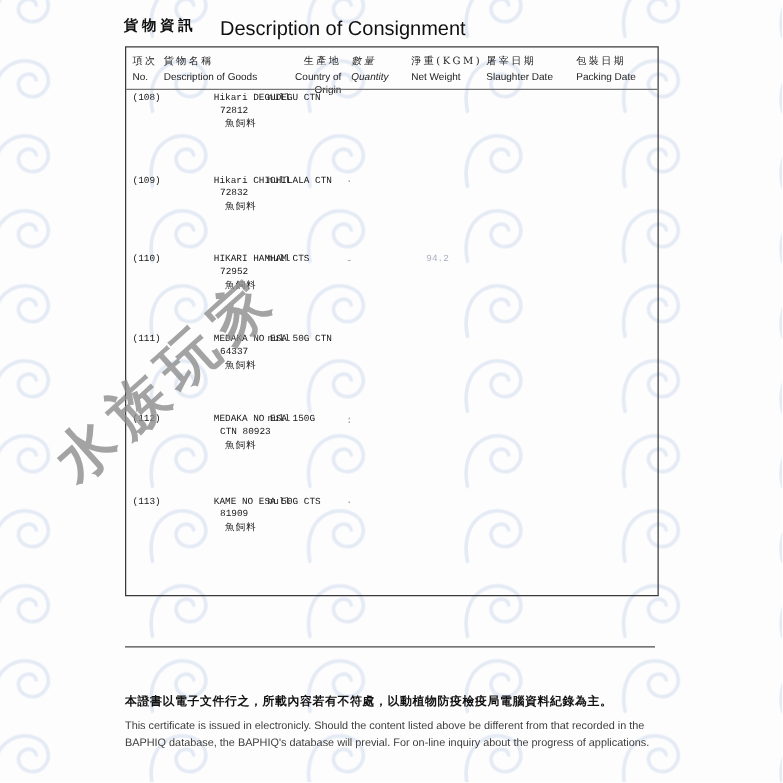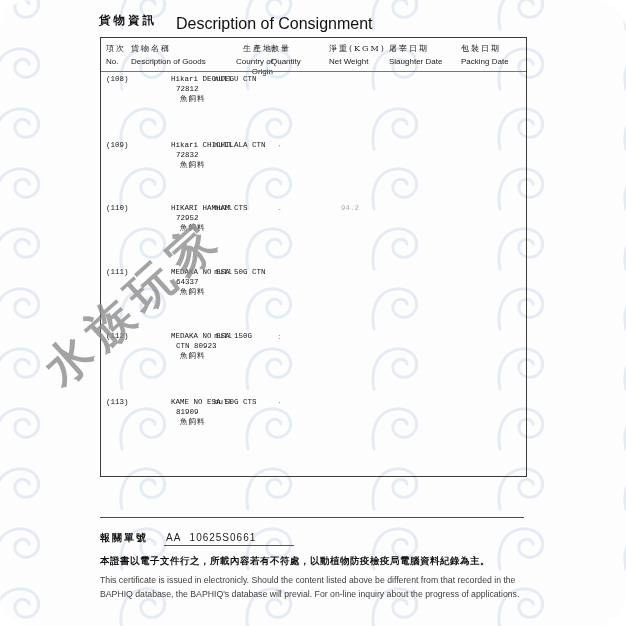--- a/index.html
+++ b/index.html
@@ -1,17 +1,17 @@
 <!DOCTYPE html>
 <html><head>
 <meta charset="utf-8">
 <style>
   html,body{margin:0;padding:0;background:#ffffff;}
   .page{position:relative;width:626px;height:626px;background:#fdfdfe;overflow:hidden;
-        font-family:"Liberation Sans",sans-serif;color:#111;border-radius:31px;}
+        font-family:"Liberation Sans",sans-serif;color:#111;}
   .wm{position:absolute;left:0;top:0;z-index:0;}
   .abs{position:absolute;z-index:2;}
   .title-zh{left:99px;top:13px;font-family:"DejaVu Serif",serif;font-weight:bold;font-size:11.5px;letter-spacing:3px;}
   .title-en{left:176px;top:15px;font-size:16px;color:#101010;}
   .tbox{left:100px;top:37px;width:425px;height:438px;border:1.5px solid #3a3a3a;background:transparent;}
   .hcell{position:absolute;top:5px;}
   .hzh{display:block;font-family:"DejaVu Serif",serif;font-size:8px;letter-spacing:2px;color:#1c1c1c;white-space:nowrap;}
   .hen{display:block;margin-top:3px;font-size:8px;color:#222;line-height:9.5px;}
   .hdiv{position:absolute;left:0;right:0;top:33px;border-top:1px solid #777;}
   .trow{position:absolute;left:0;width:100%;height:40px;}
@@ -61,21 +61,21 @@
           <span class="hen">No.</span>
         </div>
         <div class="hcell" style="left: 30px; width: 95px;">
           <span class="hzh">貨物名稱</span>
           <span class="hen">Description of Goods</span>
         </div>
         <div class="hcell" style="left: 122px; width: 50px; text-align: right;">
           <span class="hzh">生產地</span>
           <span class="hen">Country of Origin</span>
         </div>
-        <div class="hcell" style="left: 170px; width: 55px;">
+        <div class="hcell" style="left: 180px; width: 55px; font-style: italic;">
           <span class="hzh">數量</span>
           <span class="hen">Quantity</span>
         </div>
         <div class="hcell" style="left: 228px; width: 62px;">
           <span class="hzh">淨重(KGM)</span>
           <span class="hen">Net Weight</span>
         </div>
         <div class="hcell" style="left: 288px; width: 70px;">
           <span class="hzh">屠宰日期</span>
           <span class="hen">Slaughter Date</span>
@@ -143,21 +143,18 @@
             <div class="g-l2">81909</div>
             <div class="g-l3">魚飼料</div>
           </div>
           <div class="cell c-origin">null</div>
           <div class="cell c-qmark">·</div>
         </div>
       </div>
   </div>
 
   <div class="abs sep"></div>
-  <div class="abs decl">
-    <span class="decl-label">報關單號</span><span class="decl-value">AA 10625S0661</span>
-  </div>
   <div class="abs notice-zh">本證書以電子文件行之，所載內容若有不符處，以動植物防疫檢疫局電腦資料紀錄為主。</div>
   <div class="abs notice-en">This certificate is issued in electronicly. Should the content listed above be different from that recorded in the BAPHIQ database, the BAPHIQ's database will previal. For on-line inquiry about the progress of applications.</div>
 
   <div class="abs wm-diag" style="color: rgb(139, 139, 139);">水族玩家</div>
 
 </div>
 
 </body></html>

